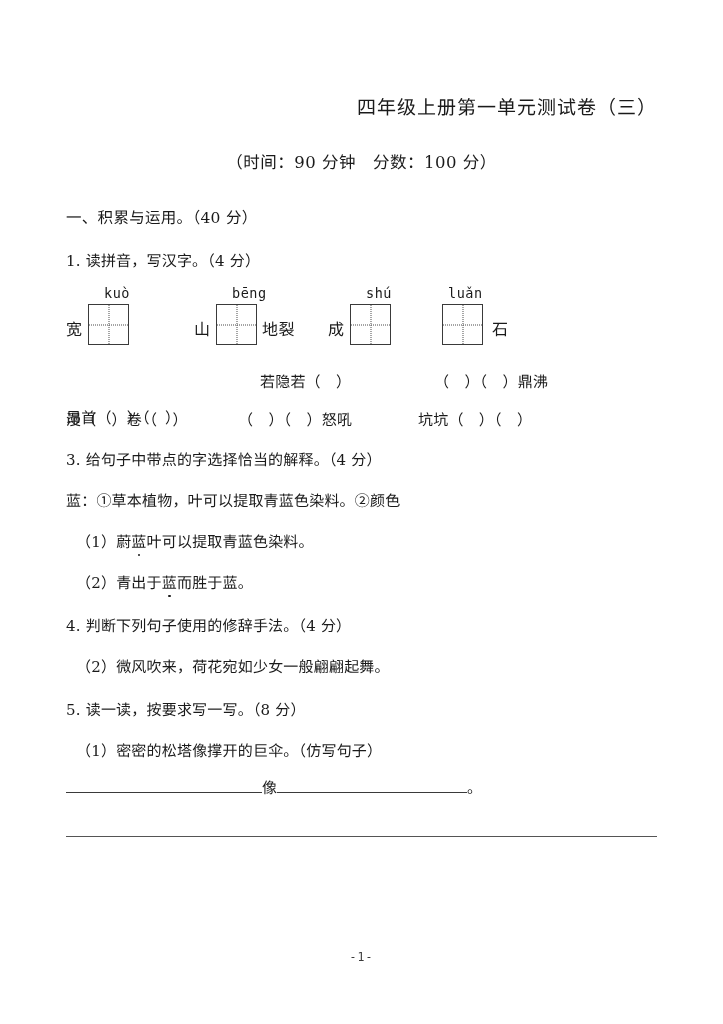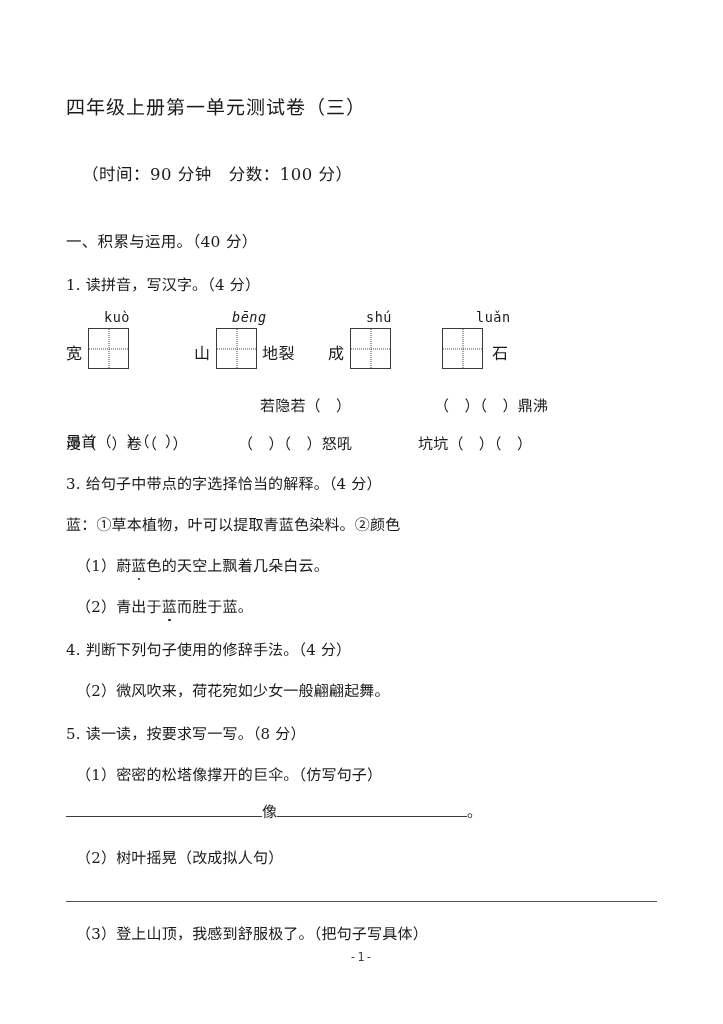--- a/index.html
+++ b/index.html
@@ -19,32 +19,32 @@
   .page {
     position: relative;
     width: 723px;
     height: 1024px;
     box-sizing: border-box;
     padding: 0 66px;
   }
 
   
   .doc-title {
-    text-align: left;
+    text-align: right;
     font-size: 19px;
     letter-spacing: 1px;
     margin: 0;
     padding-top: 92px;
     font-weight: normal;
     white-space: nowrap;
   }
   .doc-subtitle {
-    text-align: left;
+    text-align: center;
     font-size: 16.5px;
-    margin: 16px;
+    margin: 4px;
     padding-top: 26px;
     letter-spacing: 0.5px;
     white-space: nowrap;
   }
 
   
   .sec-head {
     font-size: 15.5px;
     margin: 0;
     padding-top: 28px;
@@ -191,23 +191,23 @@
   <h1 class="doc-title">四年级上册第一单元测试卷（三）</h1>
   <p class="doc-subtitle">（时间：90 分钟　分数：100 分）</p>
 
   <p class="sec-head">一、积累与运用。（40 分）</p>
 
   <p class="q-head">1. 读拼音，写汉字。（4 分）</p>
 
   <div class="pinyin-block">
     <div class="pinyin-row">
       <span class="py" style="left:38px;">kuò</span>
-      <span class="py" style="left:166px;font-style:italic;">bēng</span>
+      <span class="py" style="left:166px;">bēng</span>
       <span class="py" style="left:300px;">shú</span>
-      <span class="py" style="left:410px;">luǎn</span>
+      <span class="py" style="left:382px;">luǎn</span>
     </div>
 
     <div class="char-row">
       <span class="ch" style="left:0px;">宽</span>
       <span class="tzg" style="left:22px;"></span>
 
       <span class="ch" style="left:128px;">山</span>
       <span class="tzg" style="left:150px;"></span>
       <span class="ch" style="left:196px;">地裂</span>
 
@@ -232,36 +232,34 @@
     <span style="position:absolute;left:352px;text-align:right;">坑坑（　）（　）</span>
   </div>
 
   <p class="q-head">3. 给句子中带点的字选择恰当的解释。（4 分）</p>
 
   <p class="q-line">
     <span>蓝：</span><span>①草本植物，叶可以提取青蓝色染料。②颜色</span>
   </p>
 
   <p class="q-line indent">
-    <span>（1）</span><span>蔚</span><span class="dotted">蓝</span><span>色的天空上飘着几朵白云。</span>
+    <span>（1）</span><span>蔚</span><span class="dotted">蓝</span><span>叶可以提取青蓝色染料。</span>
   </p>
 
   <p class="q-line indent">
     <span>（2）</span><span>青出于</span><span class="dotted">蓝</span><span>而胜于蓝。</span>
   </p>
 
   <p class="q-head">4. 判断下列句子使用的修辞手法。（4 分）</p>
   <p class="q-line indent">（2）微风吹来，荷花宛如少女一般翩翩起舞。</p>
 
   <p class="q-head">5. 读一读，按要求写一写。（8 分）</p>
   <p class="q-line indent">（1）密密的松塔像撑开的巨伞。（仿写句子）</p>
 
   <div class="blank-row">
     <span class="ul ul-a"></span><span>像</span><span class="ul ul-b"></span><span>。</span>
   </div>
 
-  <p class="q-line indent">（2）树叶摇晃（改成拟人句）</p>
   <div class="rule-full"></div>
 
-  <p class="q-line indent">（3）登上山顶，我感到舒服极了。（把句子写具体）</p>
 
   <div class="page-num">-1-</div>
 </div>
 
 </body></html>

